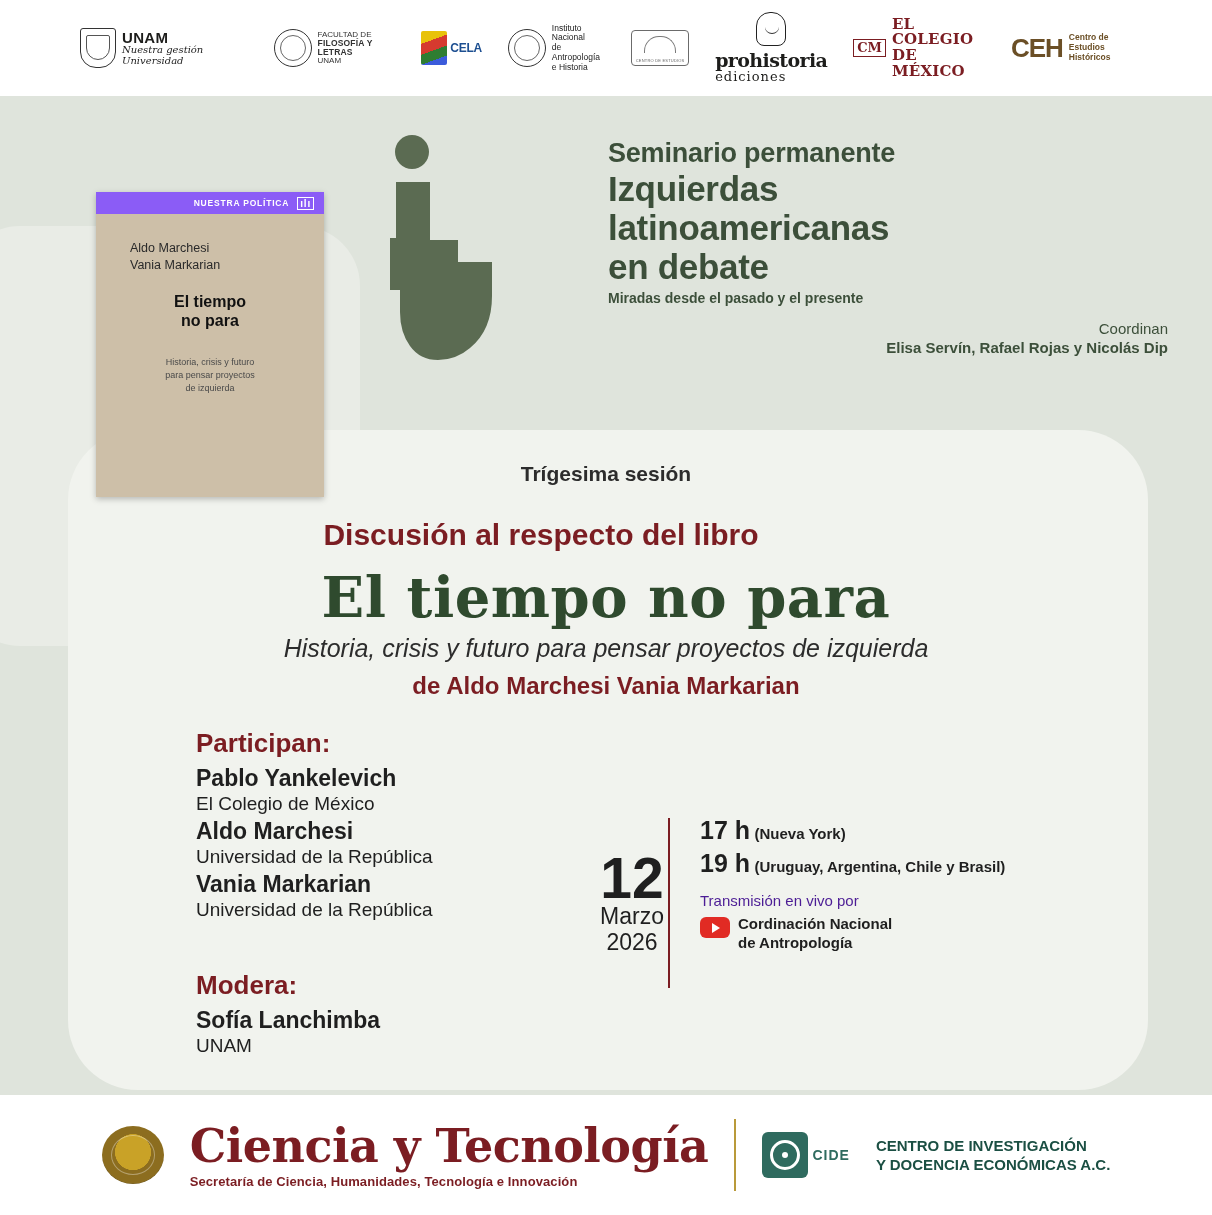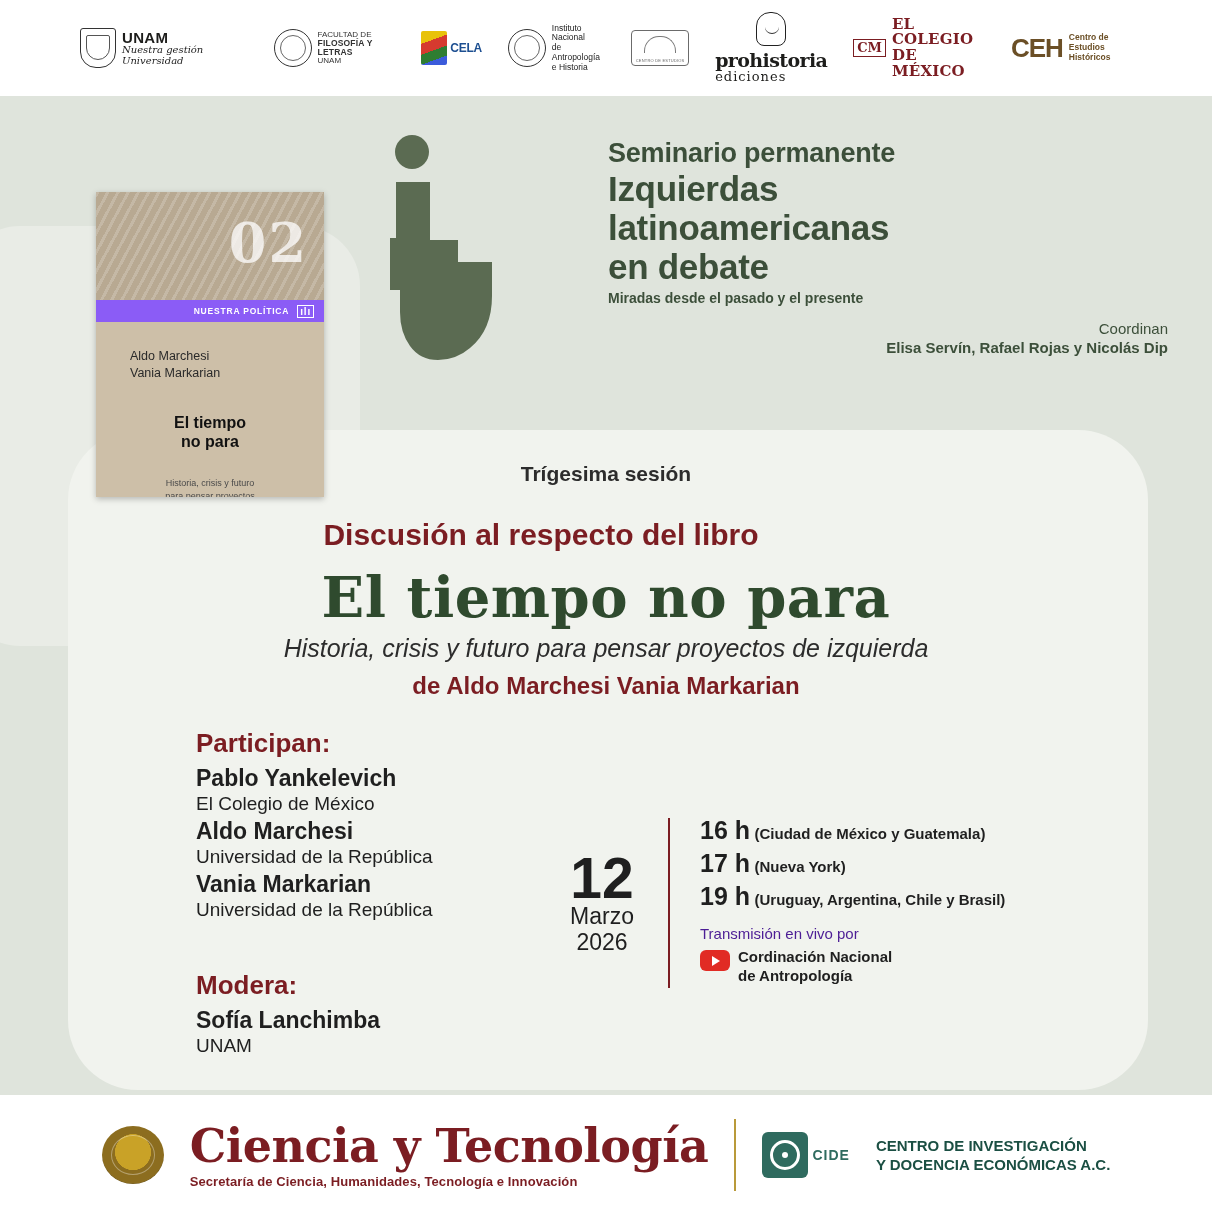--- a/index.html
+++ b/index.html
@@ -127,21 +127,21 @@
     color:rgba(255,255,255,.75); letter-spacing:2px; line-height:1;
   }
   .book-bar {
     height:22px; background:#8b5cf6; display:flex; align-items:center;
     justify-content:flex-end; padding-right:10px; gap:8px;
   }
   .book-bar span { color:#fff; font-size:8.5px; font-weight:bold; letter-spacing:.8px; }
   .book-bar .mark { color:#fff; font-size:10px; font-weight:bold; border:1px solid #fff; padding:0 2px; }
   .book-body { padding:26px 22px 0; text-align:center; }
   .book-aut { font-size:12.5px; color:#2a2a2a; line-height:1.35; text-align:left; padding-left:12px; }
-  .book-title { font-weight:bold; font-size:16px; color:#111; margin-top:31px; line-height:1.2; }
+  .book-title { font-weight:bold; font-size:16px; color:#111; margin-top:18px; line-height:1.2; }
   .book-sub { margin-top:26px; font-size:9px; color:#4a4a4a; line-height:1.45; }
 
   
   .latam { position:absolute; left:370px; top:130px; width:180px; height:260px; }
 
   
   .hdr { position:absolute; left:608px; top:138px; width:560px; }
   .hdr .l-sem { font-size:27px; font-weight:bold; color:#3c4f3a; letter-spacing:-.2px; }
   .hdr .l-big { font-size:35px; font-weight:bold; color:#3c4f3a; line-height:1.12; letter-spacing:-.3px; }
   .hdr .l-mir { font-size:14px; font-weight:bold; color:#3c4f3a; margin-top:3px; }
@@ -161,21 +161,21 @@
             font-size:24px; font-weight:bold; color:#7b1d22; }
 
   
   .participan { position:absolute; left:196px; top:728px; }
   .p-head { font-size:26px; font-weight:bold; color:#7b1d22; margin-bottom:6px; }
   .p-name { font-size:23px; font-weight:bold; color:#1f1f1f; line-height:1.18; }
   .p-aff { font-size:19px; color:#1f1f1f; line-height:1.25; margin-bottom:2px; }
   .modera { position:absolute; left:196px; top:970px; }
 
   
-  .date { position:absolute; left:542px; top:852px; width:120px; text-align:center; }
+  .date { position:absolute; left:572px; top:852px; width:120px; text-align:center; }
   .date .d-num { font-size:57px; font-weight:bold; color:#1f1f1f; line-height:.92; }
   .date .d-mon { font-size:23px; color:#1f1f1f; line-height:1.1; }
   .date .d-yr  { font-size:23px; color:#1f1f1f; line-height:1.1; }
   .vrule { position:absolute; left:668px; top:818px; width:2px; height:170px; background:#7b1d22; }
 
   .times { position:absolute; left:700px; top:816px; }
   .t-row { margin-bottom:4px; }
   .t-h { font-size:25px; font-weight:bold; color:#1f1f1f; }
   .t-z { font-size:15px; font-weight:bold; color:#1f1f1f; }
   .t-live { font-size:15px; color:#4c1d95; margin-top:14px; }
@@ -277,23 +277,20 @@
       <div>Históricos</div>
     </div>
   </div>
 </div>
 
 <div class="bg-soft-left"></div>
 <div class="bg-panel"></div>
 <div class="bg-bottom"></div>
 
 <div class="book">
-  <div class="book-top">
-    <div class="book-num">02</div>
-  </div>
   <div class="book-bar">
     <span>NUESTRA POLÍTICA</span>
     <span class="mark">ılı</span>
   </div>
   <div class="book-body">
     <div class="book-aut" style="white-space:pre-line">Aldo Marchesi
 Vania Markarian</div>
     <div class="book-title" style="white-space:pre-line">El tiempo
 no para</div>
     <div class="book-sub" style="white-space:pre-line">Historia, crisis y futuro
@@ -349,24 +346,20 @@
 
 <div class="date">
   <div class="d-num">12</div>
   <div class="d-mon">Marzo</div>
   <div class="d-yr">2026</div>
 </div>
 <div class="vrule"></div>
 
 <div class="times">
   <div class="t-row">
-    <span class="t-h">16 h</span>
-    <span class="t-z">(Ciudad de México y Guatemala)</span>
-  </div>
-  <div class="t-row">
     <span class="t-h">17 h</span>
     <span class="t-z">(Nueva York)</span>
   </div>
   <div class="t-row">
     <span class="t-h">19 h</span>
     <span class="t-z">(Uruguay, Argentina, Chile y Brasil)</span>
   </div>
 
   <div class="t-live">Transmisión en vivo por</div>
   <div class="t-chan">

